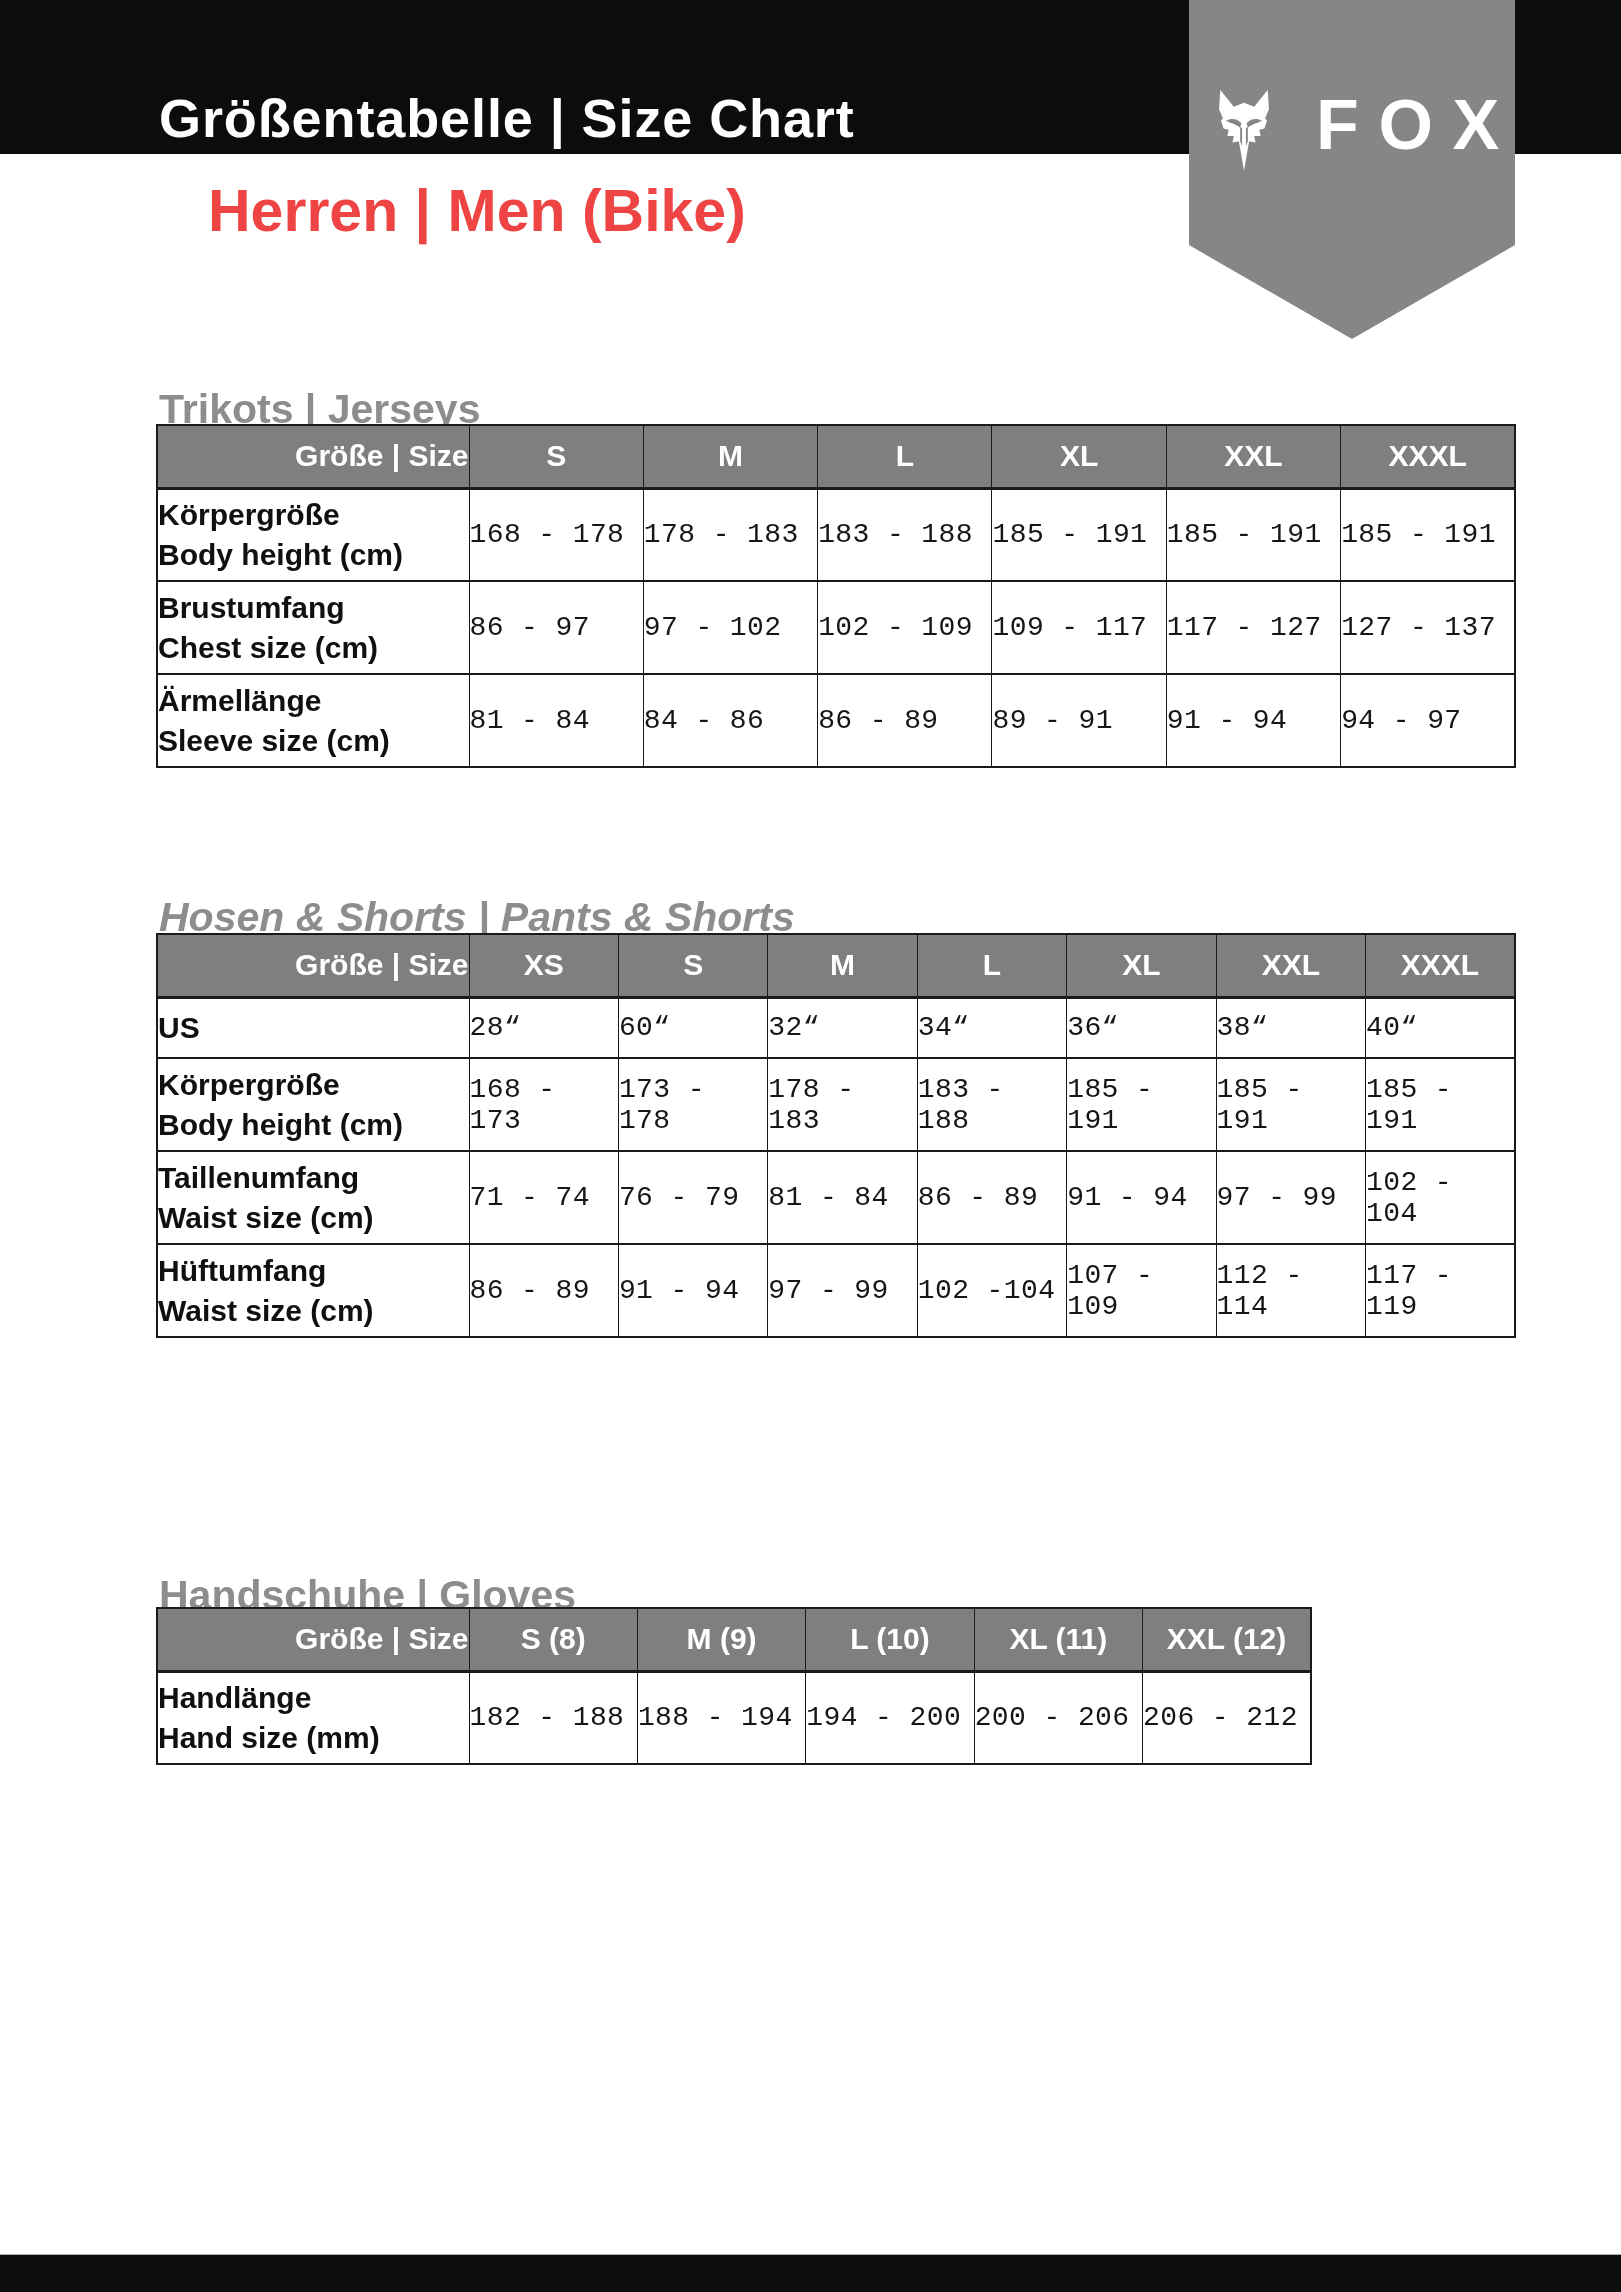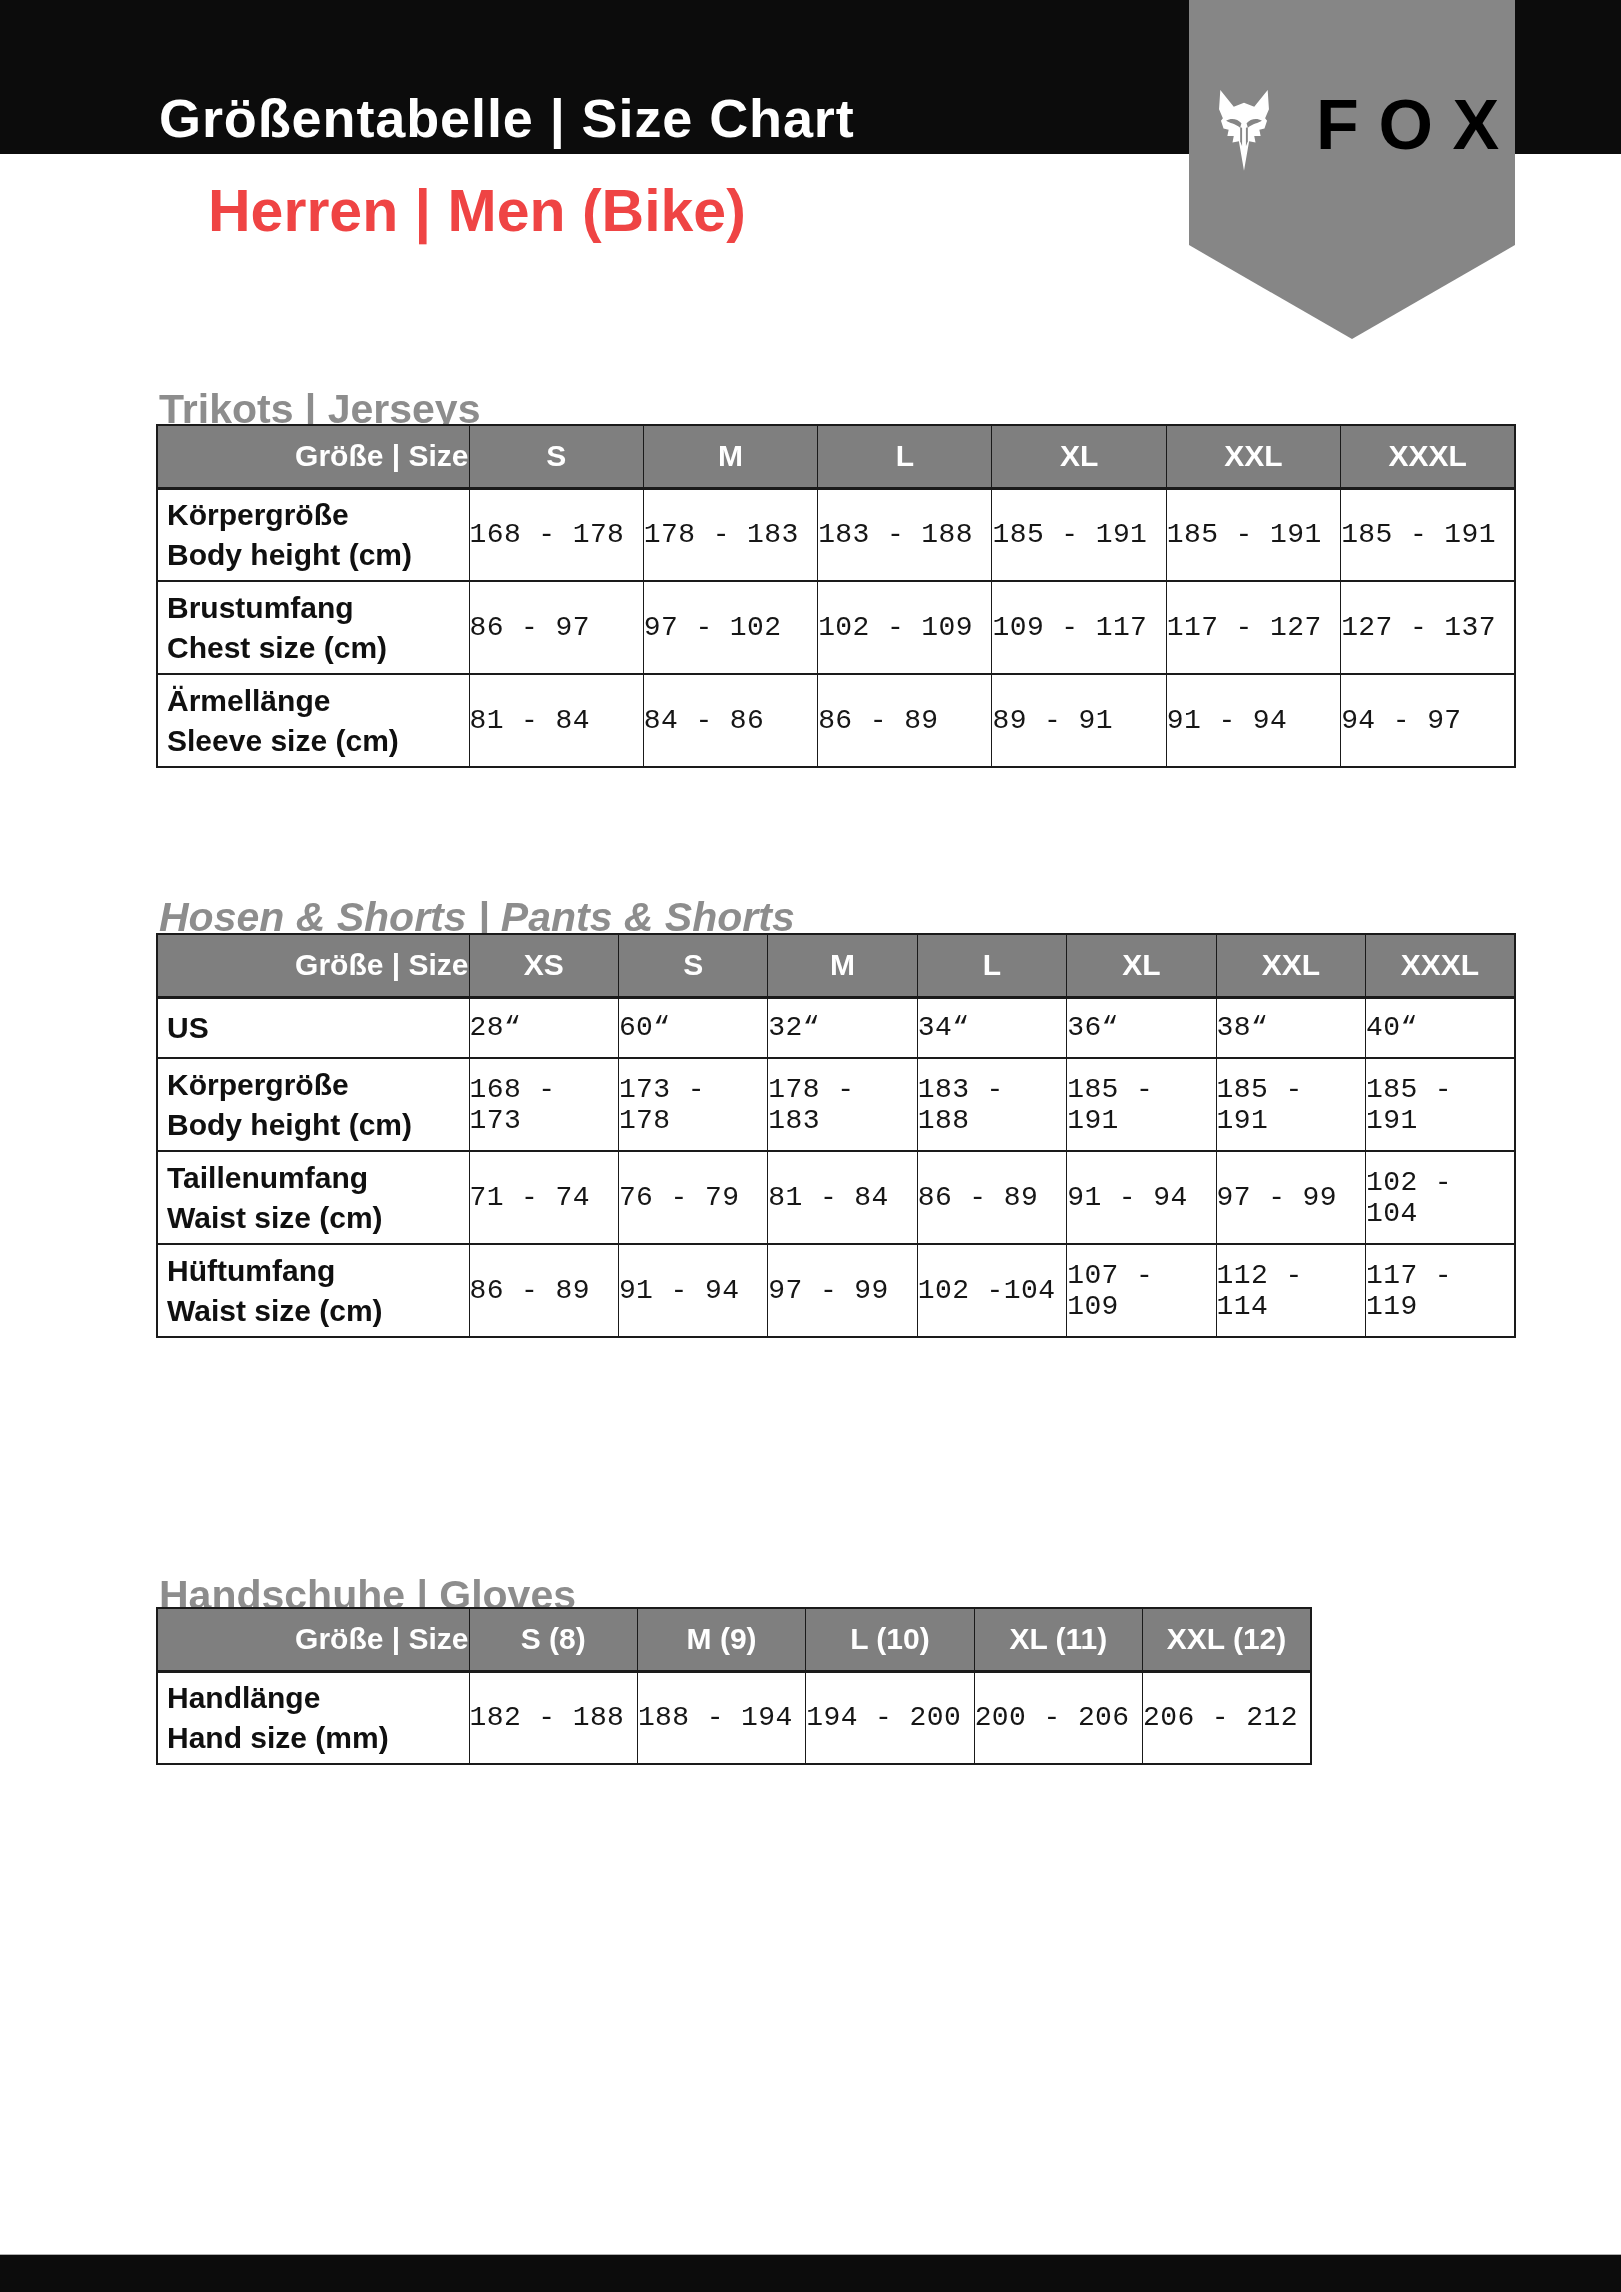--- a/index.html
+++ b/index.html
@@ -26,21 +26,21 @@
     color:#ef4444;letter-spacing:0px;line-height:1;white-space:nowrap;
   }
   .banner{
     position:absolute;left:1189px;top:0;width:326px;height:339px;
     background:var(--banner-gray);z-index:3;
     clip-path:polygon(0 0,100% 0,100% 72.3%,50% 100%,0 72.3%);
   }
   .banner .fox-head{position:absolute;left:23px;top:89px;width:64px;height:84px;}
   .banner .wordmark{
     position:absolute;left:127px;top:90px;font-size:70px;font-weight:700;
-    color:#000000;letter-spacing:19.7px;line-height:1;white-space:nowrap;
+    color:#ffffff;letter-spacing:19.7px;line-height:1;white-space:nowrap;
   }
   .section-heading{
     position:absolute;left:159px;font-size:41px;font-weight:700;
     color:var(--heading-gray);letter-spacing:0;line-height:1.1;white-space:nowrap;margin-top:16px;
   }
   #heading-jerseys{top:371px;}
   #heading-pants{top:879px;font-style:italic;}
   #heading-gloves{top:1557px;}
 
   table.size-table{
@@ -56,21 +56,21 @@
   .size-table thead th{
     background:var(--header-gray);color:#ffffff;font-size:30px;font-weight:700;
     text-align:center;border-bottom-width:3.6px;
   }
   .size-table thead th.corner{text-align:right;padding-left:14.3px;}
   .size-table tbody tr{height:93px;}
   .size-table tbody tr.single{height:61px;}
   .size-table tbody th{border-top-width:2.7px;}
   .size-table tbody td{border-top-width:2.7px;}
   .size-table .rowlabel{
-    text-align:left;padding-left:9px;font-size:30px;font-weight:700;
+    text-align:left;padding-left:0;font-size:30px;font-weight:700;
     line-height:1.32;color:#101010;background:#fff;
   }
   .size-table td{
     font-size:28px;font-weight:400;color:var(--text-black);
     background:#fff;letter-spacing:0.4px;font-family:Liberation Mono, monospace;
   }
   .bottom-bar{
     position:absolute;left:0;top:2254px;width:1621px;height:39px;
     background:var(--bar-black);border-top:1.8px solid #b0b0b0;
   }

